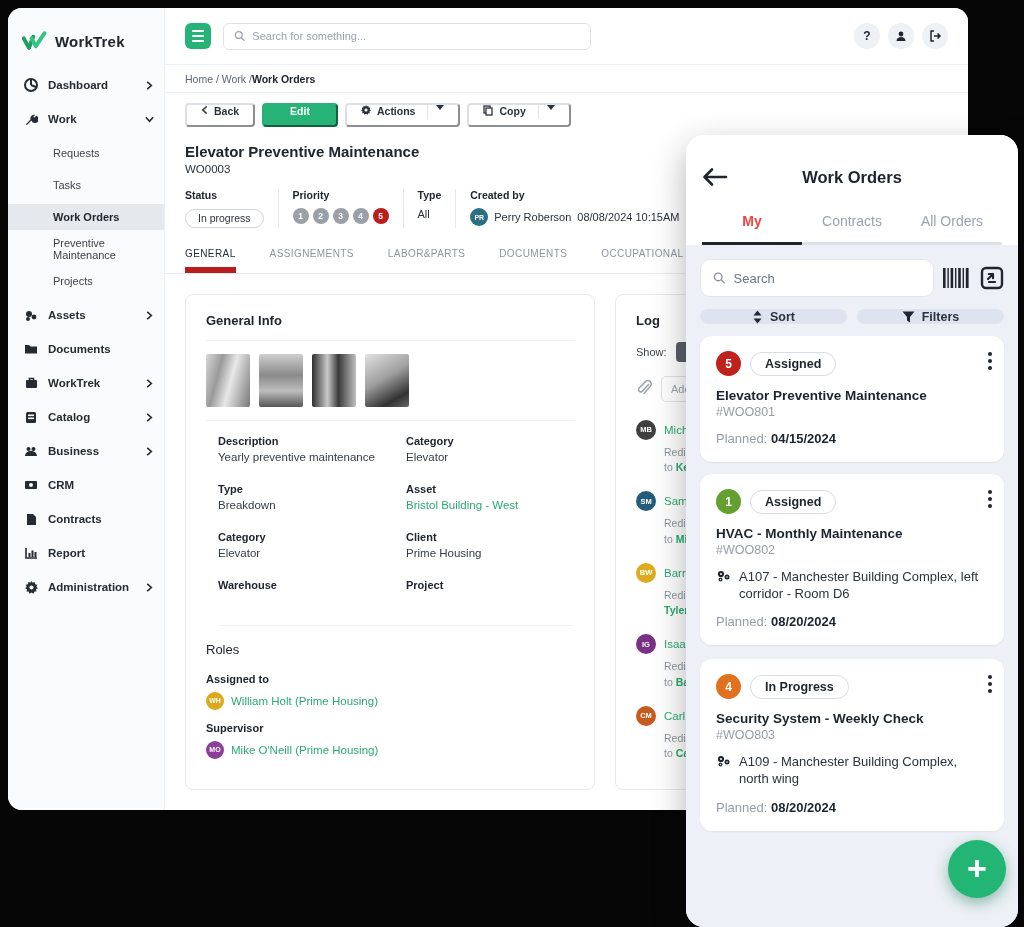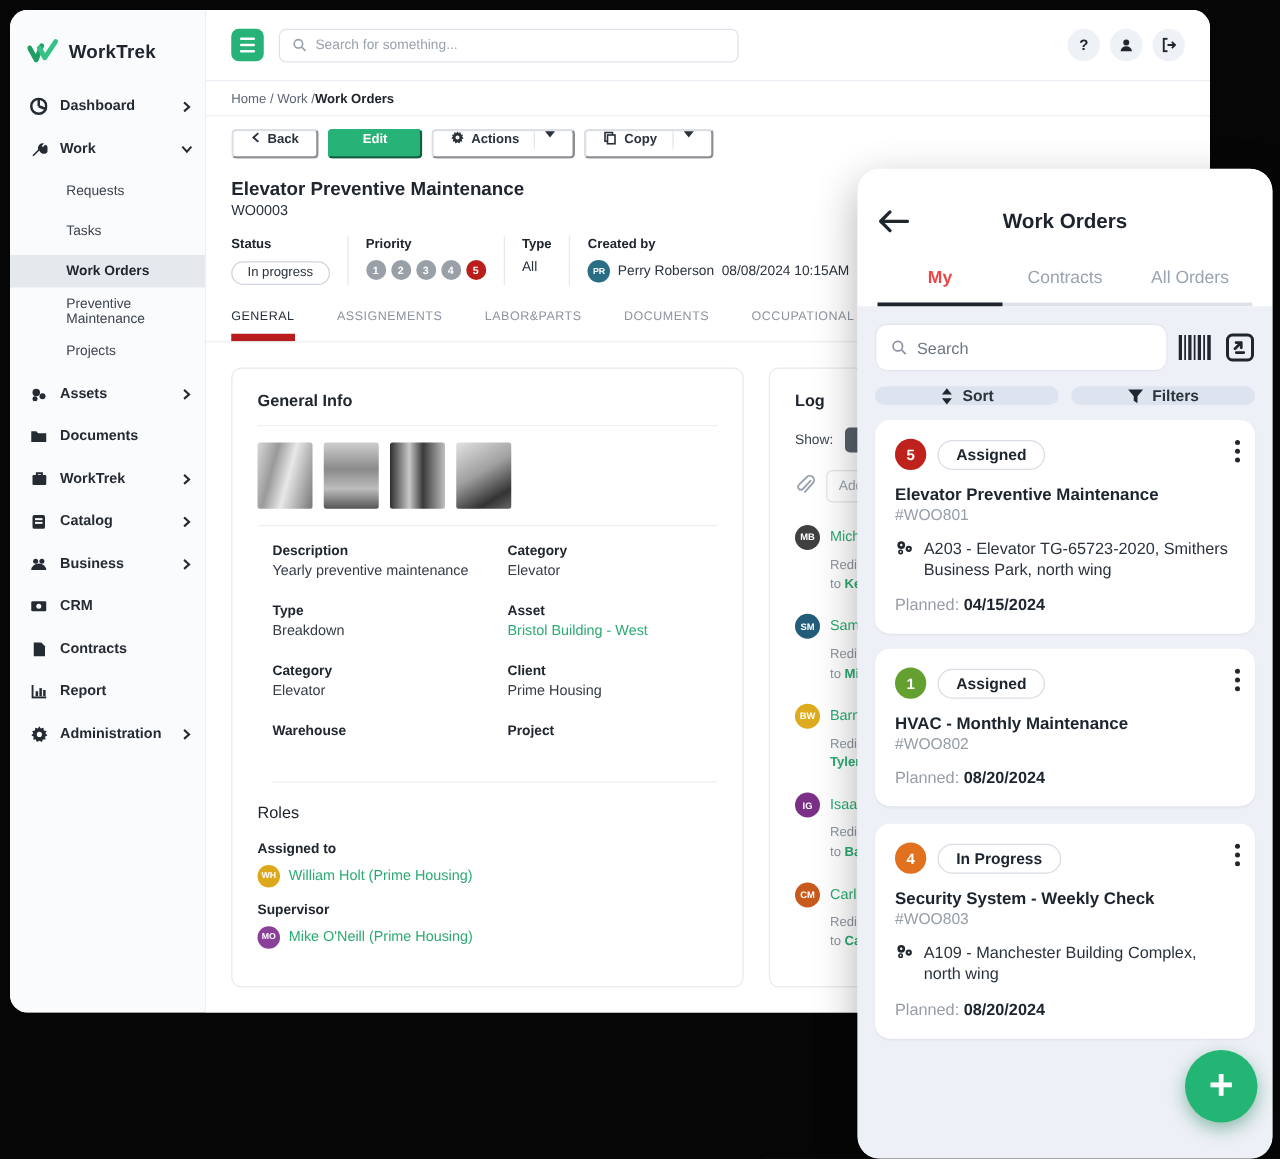--- a/index.html
+++ b/index.html
@@ -591,48 +591,48 @@
           <span class="pcirc" style="background: rgb(191, 33, 28);">5</span>
           <span class="pstatus">Assigned</span>
         </div>
         <div class="dots">
             <i></i>
             <i></i>
             <i></i>
           </div>
         <div class="wo-card-title">Elevator Preventive Maintenance</div>
         <div class="wo-card-code">#WOO801</div>
+        <div class="wo-planned"><span>Planned:</span> <b>04/15/2024</b></div>
+      </div>
+
+      <div class="wo-card">
+        <div class="wo-card-top">
+          <span class="pcirc" style="background: rgb(100, 160, 48);">1</span>
+          <span class="pstatus">Assigned</span>
+        </div>
+        <div class="dots">
+            <i></i>
+            <i></i>
+            <i></i>
+          </div>
+        <div class="wo-card-title">HVAC - Monthly Maintenance</div>
+        <div class="wo-card-code">#WOO802</div>
         <div class="wo-asset">
           <span class="gear-ic">
             <svg width="15" height="13" viewBox="0 0 15 13">
                 <circle cx="5" cy="5" r="3.1" fill="#20262e"></circle>
                 <circle cx="11" cy="8" r="2.5" fill="#20262e"></circle>
                 <circle cx="4.5" cy="10.5" r="2" fill="#20262e"></circle>
                 <circle cx="5" cy="5" r="1" fill="#fff"></circle>
                 <circle cx="11" cy="8" r=".8" fill="#fff"></circle>
                 <circle cx="4.5" cy="10.5" r=".7" fill="#fff"></circle>
               </svg>
           </span>
-          <span>A203 - Elevator TG-65723-2020, Smithers Business Park, north wing</span>
-        </div>
-        <div class="wo-planned"><span>Planned:</span> <b>04/15/2024</b></div>
-      </div>
-
-      <div class="wo-card">
-        <div class="wo-card-top">
-          <span class="pcirc" style="background: rgb(100, 160, 48);">1</span>
-          <span class="pstatus">Assigned</span>
-        </div>
-        <div class="dots">
-            <i></i>
-            <i></i>
-            <i></i>
-          </div>
-        <div class="wo-card-title">HVAC - Monthly Maintenance</div>
-        <div class="wo-card-code">#WOO802</div>
+          <span>A107 - Manchester Building Complex, left corridor - Room D6</span>
+        </div>
         <div class="wo-planned"><span>Planned:</span> <b>08/20/2024</b></div>
       </div>
 
       <div class="wo-card" style="margin-top:14px;">
         <div class="wo-card-top">
           <span class="pcirc" style="background: rgb(226, 113, 31);">4</span>
           <span class="pstatus">In Progress</span>
         </div>
         <div class="dots">
             <i></i>

